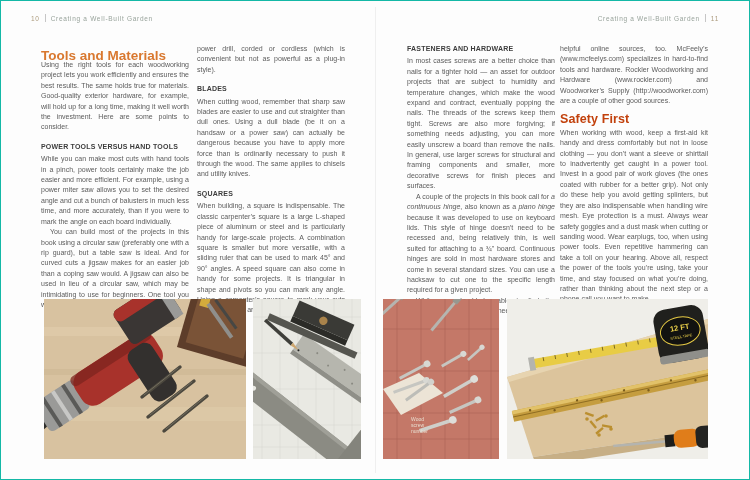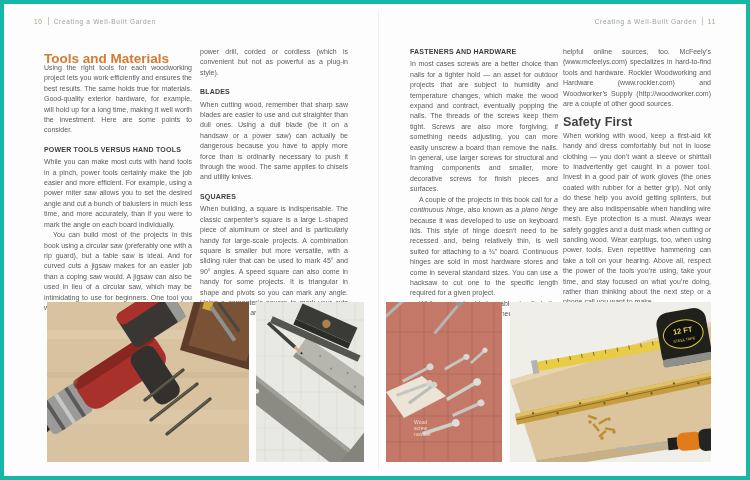--- a/index.html
+++ b/index.html
@@ -1,39 +1,39 @@
 <!DOCTYPE html>
 <html><head>
 <meta charset="utf-8">
 <style>
   html,body { margin:0; padding:0; background:#ffffff; }
   .canvas {
     position:relative; width:750px; height:480px; background:#fdfdfd;
-    border:4px solid #14b8a6; box-sizing:border-box; overflow:hidden;
+    border:1px solid #14b8a6; box-sizing:border-box; overflow:hidden;
     font-family:"Liberation Sans", sans-serif;
   }
   .gutter { position:absolute; left:374px; top:6px; bottom:6px; width:1px; background:#efefef; }
 
   .running-head { position:absolute; top:13px; display:flex; align-items:center; gap:5px;
     font-size:6.5px; letter-spacing:0.7px; color:#98a39b; }
   .running-head .pagenum { color:#ab9a7c; }
   .rh-left { left:30px; }
   .rh-right { right:30px; }
   .rh-divider { width:1px; height:8px; background:#c6c6c6; }
 
   .section-heading { position:absolute; font-weight:bold; color:#d9782f; font-size:13.5px; }
   #heading-left { left:40px; top:38px; }
 
   .col { position:absolute; width:148px; font-size:7px; line-height:10.4px; color:#5b5b5b;
     text-align:justify; }
   .col p { margin:0; }
   .col p.indent { text-indent:9px; }
   .subhead { font-weight:bold; color:#3c3c3c; font-size:7px; letter-spacing:0.2px; margin:9px 0 2px; }
   .subhead.first { margin-top:0; }
-  .inline-heading { font-weight:bold; color:#404040; font-size:12.5px; margin:8px 0 3px; letter-spacing:0.1px; }
+  .inline-heading { font-weight:bold; color:#c2410c; font-size:12.5px; margin:8px 0 3px; letter-spacing:0.1px; }
   .italic { font-style:italic; }
 
   #col-l1 { left:40px;  top:59px; }
   #col-l2 { left:196px; top:43px; }
   #col-r1 { left:406px; top:43px; }
   #col-r2 { left:559px; top:43px; }
 
   .photo { position:absolute; top:298px; height:160px; }
   .photo svg { display:block; width:100%; height:100%; }
   #photo-drill   { left:43px;  width:202px; }

